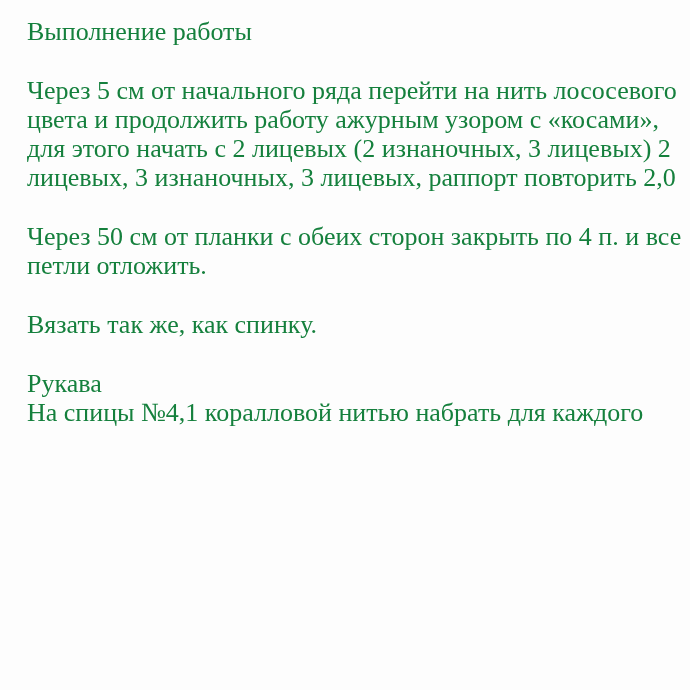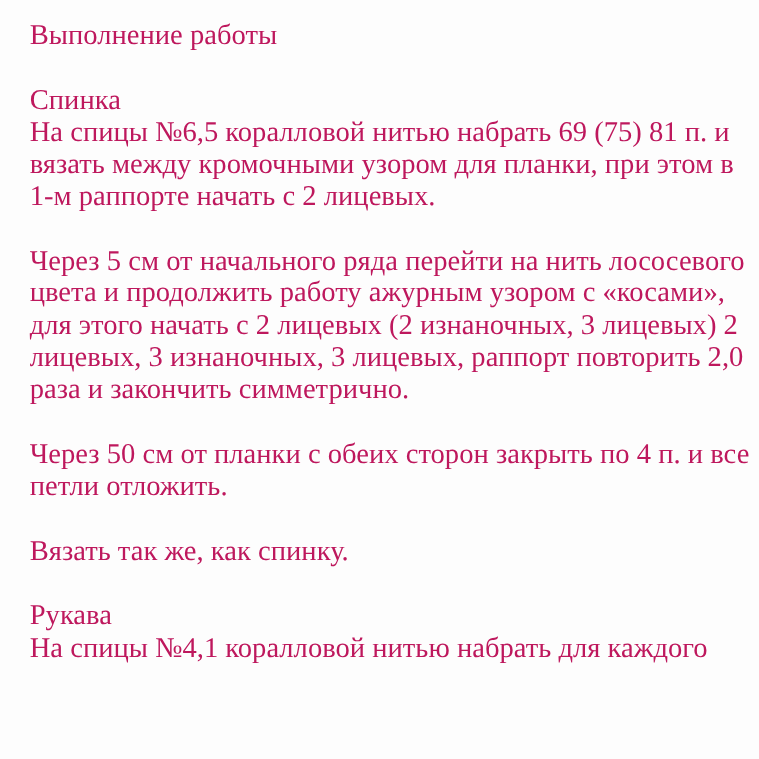--- a/index.html
+++ b/index.html
@@ -25,39 +25,32 @@
   }
   .line {
     height: 29.3px;
     line-height: 29.3px;
     white-space: nowrap;
   }
 </style>
 </head>
 <body style="background: rgb(253, 253, 253);">
 
-<div class="page" style="color: #be185d;">
+<div class="page" style="color: #15803d;">
 
   <div class="block">
     <div class="line">Выполнение работы</div>
   </div>
 
-  <div class="block">
-    <div class="line">Спинка</div>
-    <div class="line">На спицы №6,5 коралловой нитью набрать 69 (75) 81 п. и</div>
-    <div class="line">вязать между кромочными узором для планки, при этом в</div>
-    <div class="line">1-м раппорте начать с 2 лицевых.</div>
-  </div>
 
   <div class="block">
     <div class="line">Через 5 см от начального ряда перейти на нить лососевого</div>
     <div class="line">цвета и продолжить работу ажурным узором с «косами»,</div>
     <div class="line">для этого начать с 2 лицевых (2 изнаночных, 3 лицевых) 2</div>
     <div class="line">лицевых, 3 изнаночных, 3 лицевых, раппорт повторить 2,0</div>
-    <div class="line">раза и закончить симметрично.</div>
   </div>
 
   <div class="block">
     <div class="line">Через 50 см от планки с обеих сторон закрыть по 4 п. и все</div>
     <div class="line">петли отложить.</div>
   </div>
 
   <div class="block">
     <div class="line">Вязать так же, как спинку.</div>
   </div>

